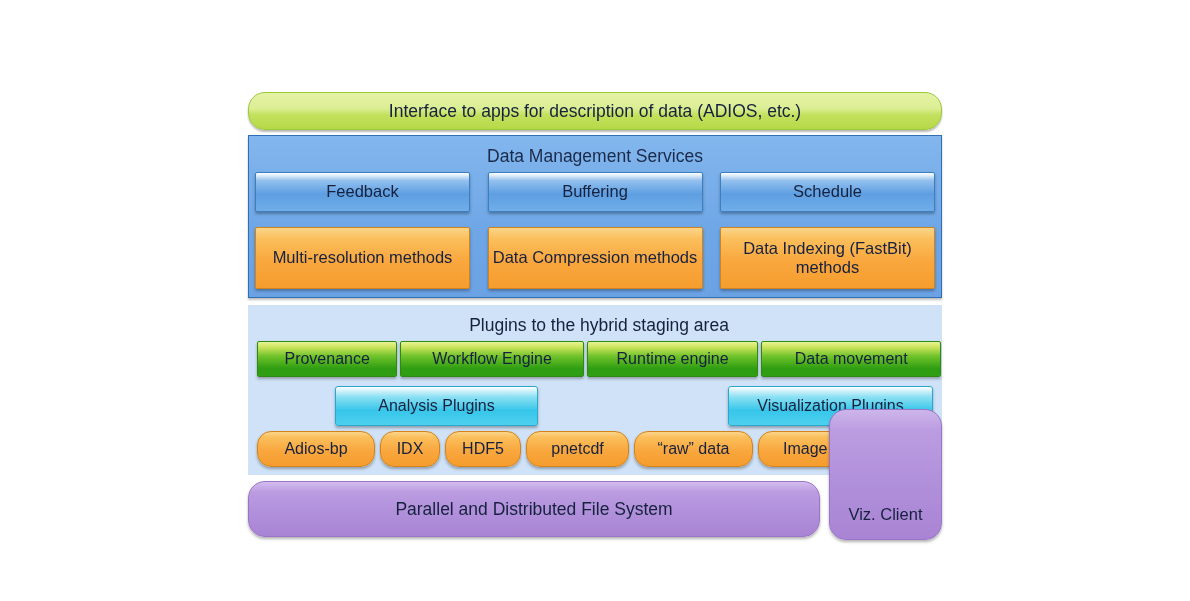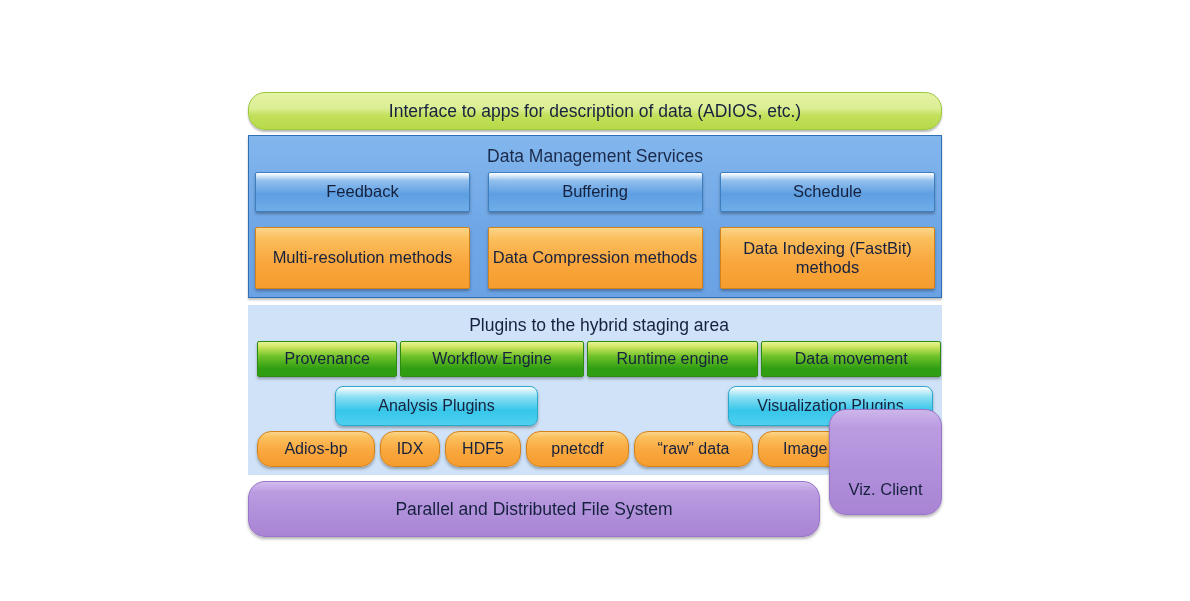--- a/index.html
+++ b/index.html
@@ -116,21 +116,21 @@
     margin-top: 9px;
     position: relative;
     height: 36px;
   }
   .btn-cyan {
     position: absolute;
     height: 40px;
     font-size: 16px;
     background: linear-gradient(to bottom, #ffffff 0%, #d9f4fb 8%, #8ce0f3 26%, #36c6ea 62%, #4fd0ef 100%);
     border: 1px solid #2aa8cc;
-    border-radius: 8px;
+    border-radius: 3px;
     box-shadow: 0 2px 3px rgba(0,0,0,0.3);
   }
   .cyan-analysis { left: 78px; width: 203px; }
   .cyan-visual  { right: 8px;  width: 205px; }
 
   .row-chips {
     display: flex;
     margin-top: 9px;
     gap: 5px;
   }
@@ -164,21 +164,21 @@
     font-size: 17.5px;
     background: linear-gradient(to bottom, #d3bdee 0%, #bb9ce1 18%, #b08fda 60%, #a984d4 100%);
     border: 1px solid #9a74c9;
     box-shadow: 0 2px 3px rgba(0,0,0,0.3);
   }
   .viz-client {
     position: absolute;
     right: 0;
     top: -72px;
     width: 113px;
-    height: 106px;
+    height: 131px;
     font-size: 16.5px;
     background: linear-gradient(to bottom, #cdb6ea 0%, #bb9ce1 16%, #b08fda 60%, #a984d4 100%);
     border: 1px solid #9a74c9;
     box-shadow: 0 2px 3px rgba(0,0,0,0.3);
     align-items: flex-end;
     padding-bottom: 15px;
   }
 </style>
 </head>
 <body>

